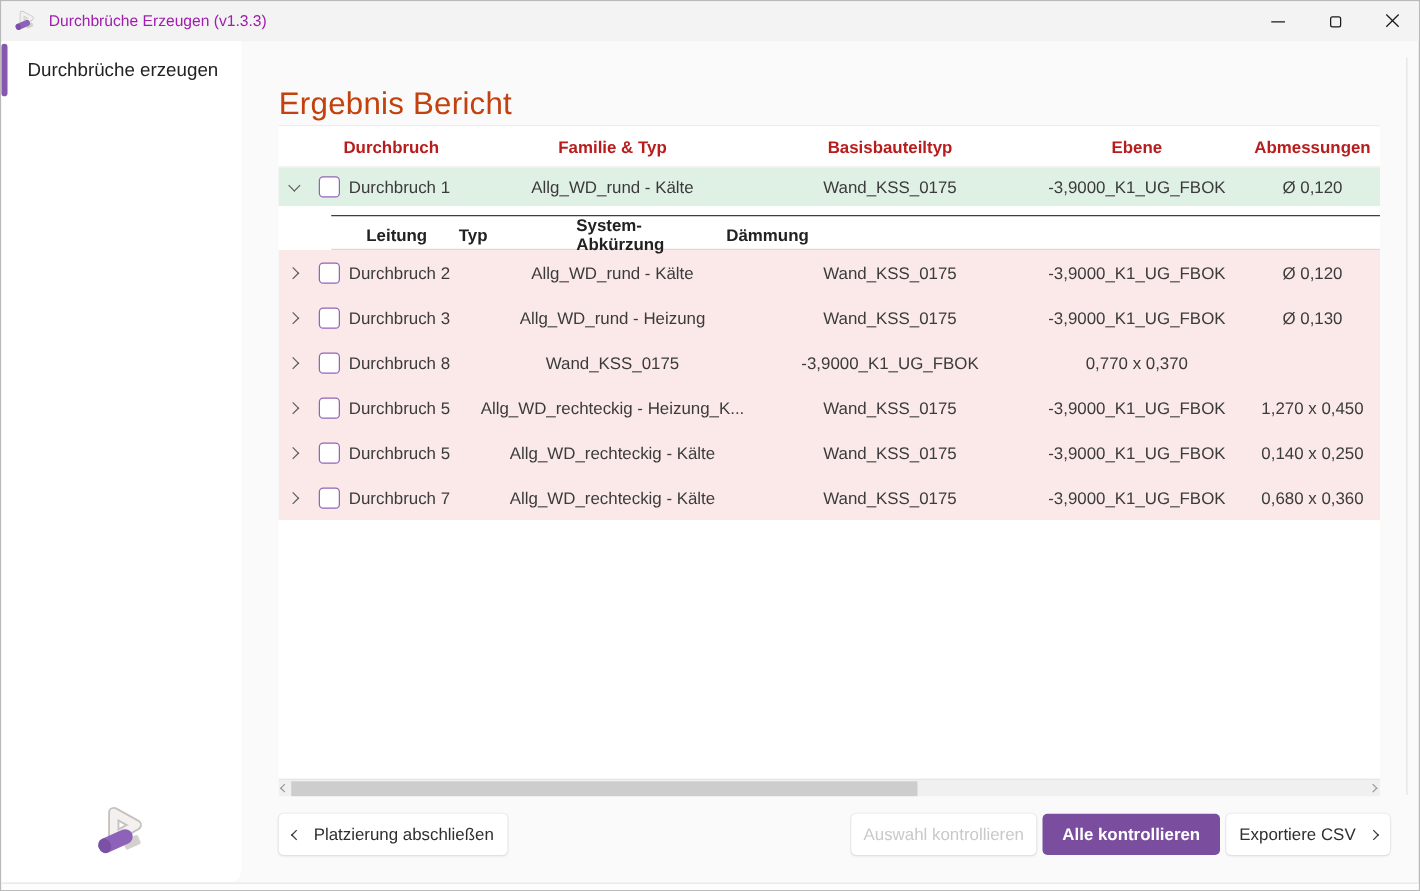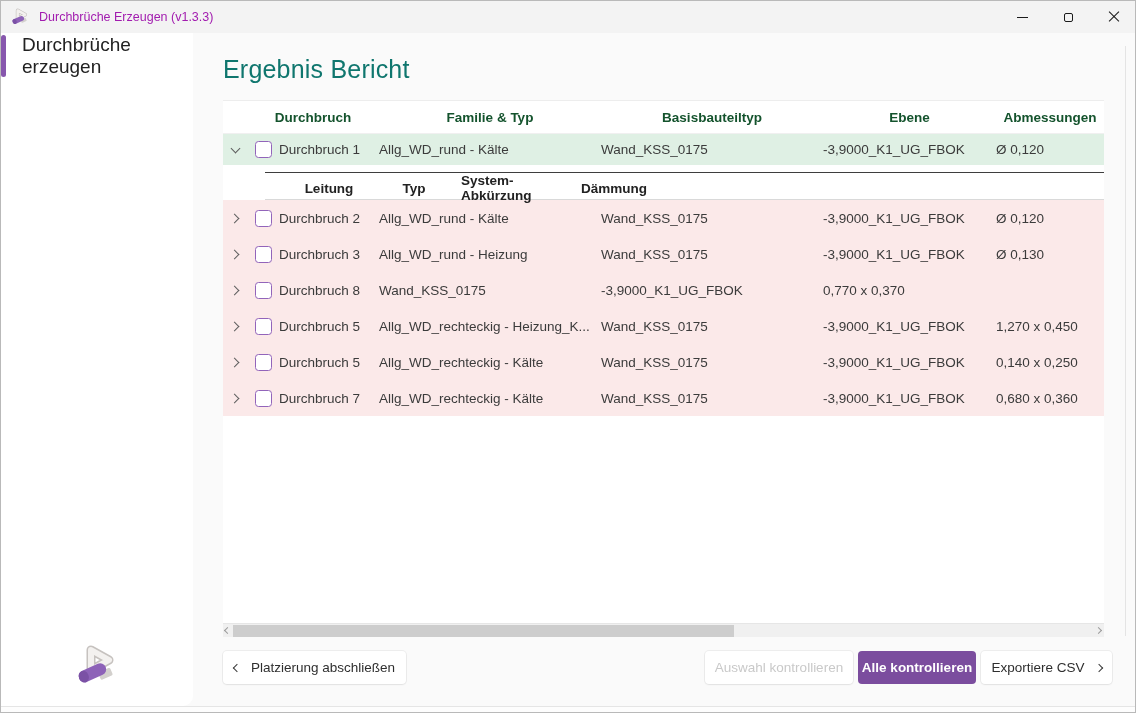--- a/index.html
+++ b/index.html
@@ -28,59 +28,59 @@
     content:""; position:absolute; left:-1px; top:5px; width:14px; height:1px; background:#1a1a1a;
   }
   .glyph-close::before { transform:rotate(45deg); }
   .glyph-close::after { transform:rotate(-45deg); }
 
   
   .sidebar {
     position:absolute; left:0; top:32px; width:192px; height:673px;
     background:#ffffff; border-bottom-right-radius:10px;
   }
-  .nav-item { position:relative; display:flex; align-items:center; padding-left:21px; font-size:19px; color:#222; cursor:default; }
+  .nav-item { position:relative; display:flex; align-items:center; padding-left:21px; font-size:15px; color:#222; cursor:default; }
   .nav-item.active { height:46px; background:#ffffff; }
   .accent {
     position:absolute; left:0; top:2px; width:5px; height:42px;
     background:#8757ad; border-radius:3px;
   }
   .nav-striped {
     background:repeating-linear-gradient(90deg,#ffffff 0 4px,#f1eff2 4px 7px);
     width:192px;
   }
   .nav-item.striped { height:44px; }
   .sidebar-logo { position:absolute; left:74px; top:612px; }
 
   
   .page-title {
-    position:absolute; left:222px; top:54px;
-    font-size:25px; font-weight:400; color:#0f766e; letter-spacing:0.2px;
+    position:absolute; left:222px; top:68px;
+    font-size:25px; font-weight:400; color:#c2410c; letter-spacing:0.2px;
   }
   .table {
     position:absolute; left:222px; top:99px; width:881px; height:537px;
     background:#ffffff; border-top:1px solid #ededed;
   }
   .grid-row {
     display:grid;
     grid-template-columns:24px 32px 100px 222px 222px 173px 108px;
     align-items:center;
     font-size:13.5px;
   }
-  .thead { height:33px; font-weight:700; color:#14532d; border-bottom:1px solid #f0f0f0; }
+  .thead { height:33px; font-weight:700; color:#b91c1c; border-bottom:1px solid #f0f0f0; }
   .hc { text-align:center; }
   .hc-durchbruch { grid-column:2 / 4; }
   .hc-familie { grid-column:4; }
   .hc-basis { grid-column:5; }
   .hc-ebene { grid-column:6; }
   .hc-abm { grid-column:7; }
   .row { height:36px; color:#3b3b3b; cursor:default; }
   .row.green { height:31px; background:#dff0e4; }
   .row.pink { background:#fbe9e9; }
-  .cell-c { text-align:left; }
+  .cell-c { text-align:center; }
   .chev-cell, .cb-cell { display:flex; justify-content:center; align-items:center; }
   .chev {
     display:inline-block; width:7px; height:7px;
     border-right:1.6px solid #5e5e5e; border-bottom:1.6px solid #5e5e5e;
   }
   .chev.down { transform:rotate(45deg); margin-top:-3px; }
   .chev.right { transform:rotate(-45deg); margin-left:-2px; }
   .checkbox {
     width:17px; height:17px; background:#ffffff;
     border:1.6px solid #9264ba; border-radius:3.5px; display:inline-block;
@@ -88,21 +88,21 @@
   
   .subtable { margin-left:42px; width:839px; border-top:1px solid #3e3e3e; background:#fff; }
   .sub-grid {
     display:grid;
     grid-template-columns:26px 74px 96px 120px 135px 1fr;
     align-items:center; font-size:13.5px;
   }
   .subhead { height:27px; font-weight:700; color:#222; border-bottom:1px solid #d9d9d9; }
   .subrow { height:49px; color:#3b3b3b; }
   .gap-row { height:7px; background:#fff; }
-  .sc-left { text-align:center; padding-left:2px; }
+  .sc-left { text-align:left; padding-left:2px; }
   .sc-center { }
 
   
   .hscroll {
     position:absolute; left:0; bottom:0; width:881px; height:14px;
     background:#f0f0f0; border-top:1px solid #e6e6e6;
   }
   .hthumb { position:absolute; left:10px; top:1px; width:501px; height:12px; background:#cdcdcd; }
   .scroll-arrow { position:absolute; top:4px; width:6px; height:6px; }
   .scroll-arrow i {
@@ -121,21 +121,21 @@
     display:flex; align-items:center; justify-content:center; gap:9px;
     box-shadow:0 0 0 1px rgba(0,0,0,0.05), 0 1px 2px rgba(0,0,0,0.05);
     cursor:default;
   }
   .btn .chev { width:6px; height:6px; border-color:#3a3a3a; border-width:1.6px; }
   .btn .chev.left { transform:rotate(135deg); margin-right:2px; }
   .btn .chev.rightc { transform:rotate(-45deg); margin-left:2px; }
   .btn-back { position:absolute; left:222px; top:650px; width:183px; }
   .footer-right { position:absolute; top:650px; right:23px; display:flex; gap:5px; }
   .btn.disabled { color:#c9c9c9; }
-  .btn.primary { background:#7b4d9e; color:#ffffff; box-shadow:none; font-weight:700; width:118px; }
+  .btn.primary { background:#7b4d9e; color:#ffffff; box-shadow:none; font-weight:700; width:142px; }
   .btn-check { width:148px; }
   .btn-export { width:131px; }
   .bottom-strip { position:absolute; left:0; top:705px; width:1136px; height:8px; background:#fdfdfd; border-top:1px solid #e5e5e5; }
 </style>
 </head>
 <body>
 
 <div class="titlebar">
   <svg class="app-icon" width="20" height="19" viewBox="0 0 48 44">
     <path d="M16 5 L34 15 L16 25 Z" fill="none" stroke="#c6c2bf" stroke-width="9" stroke-linejoin="round"></path>

